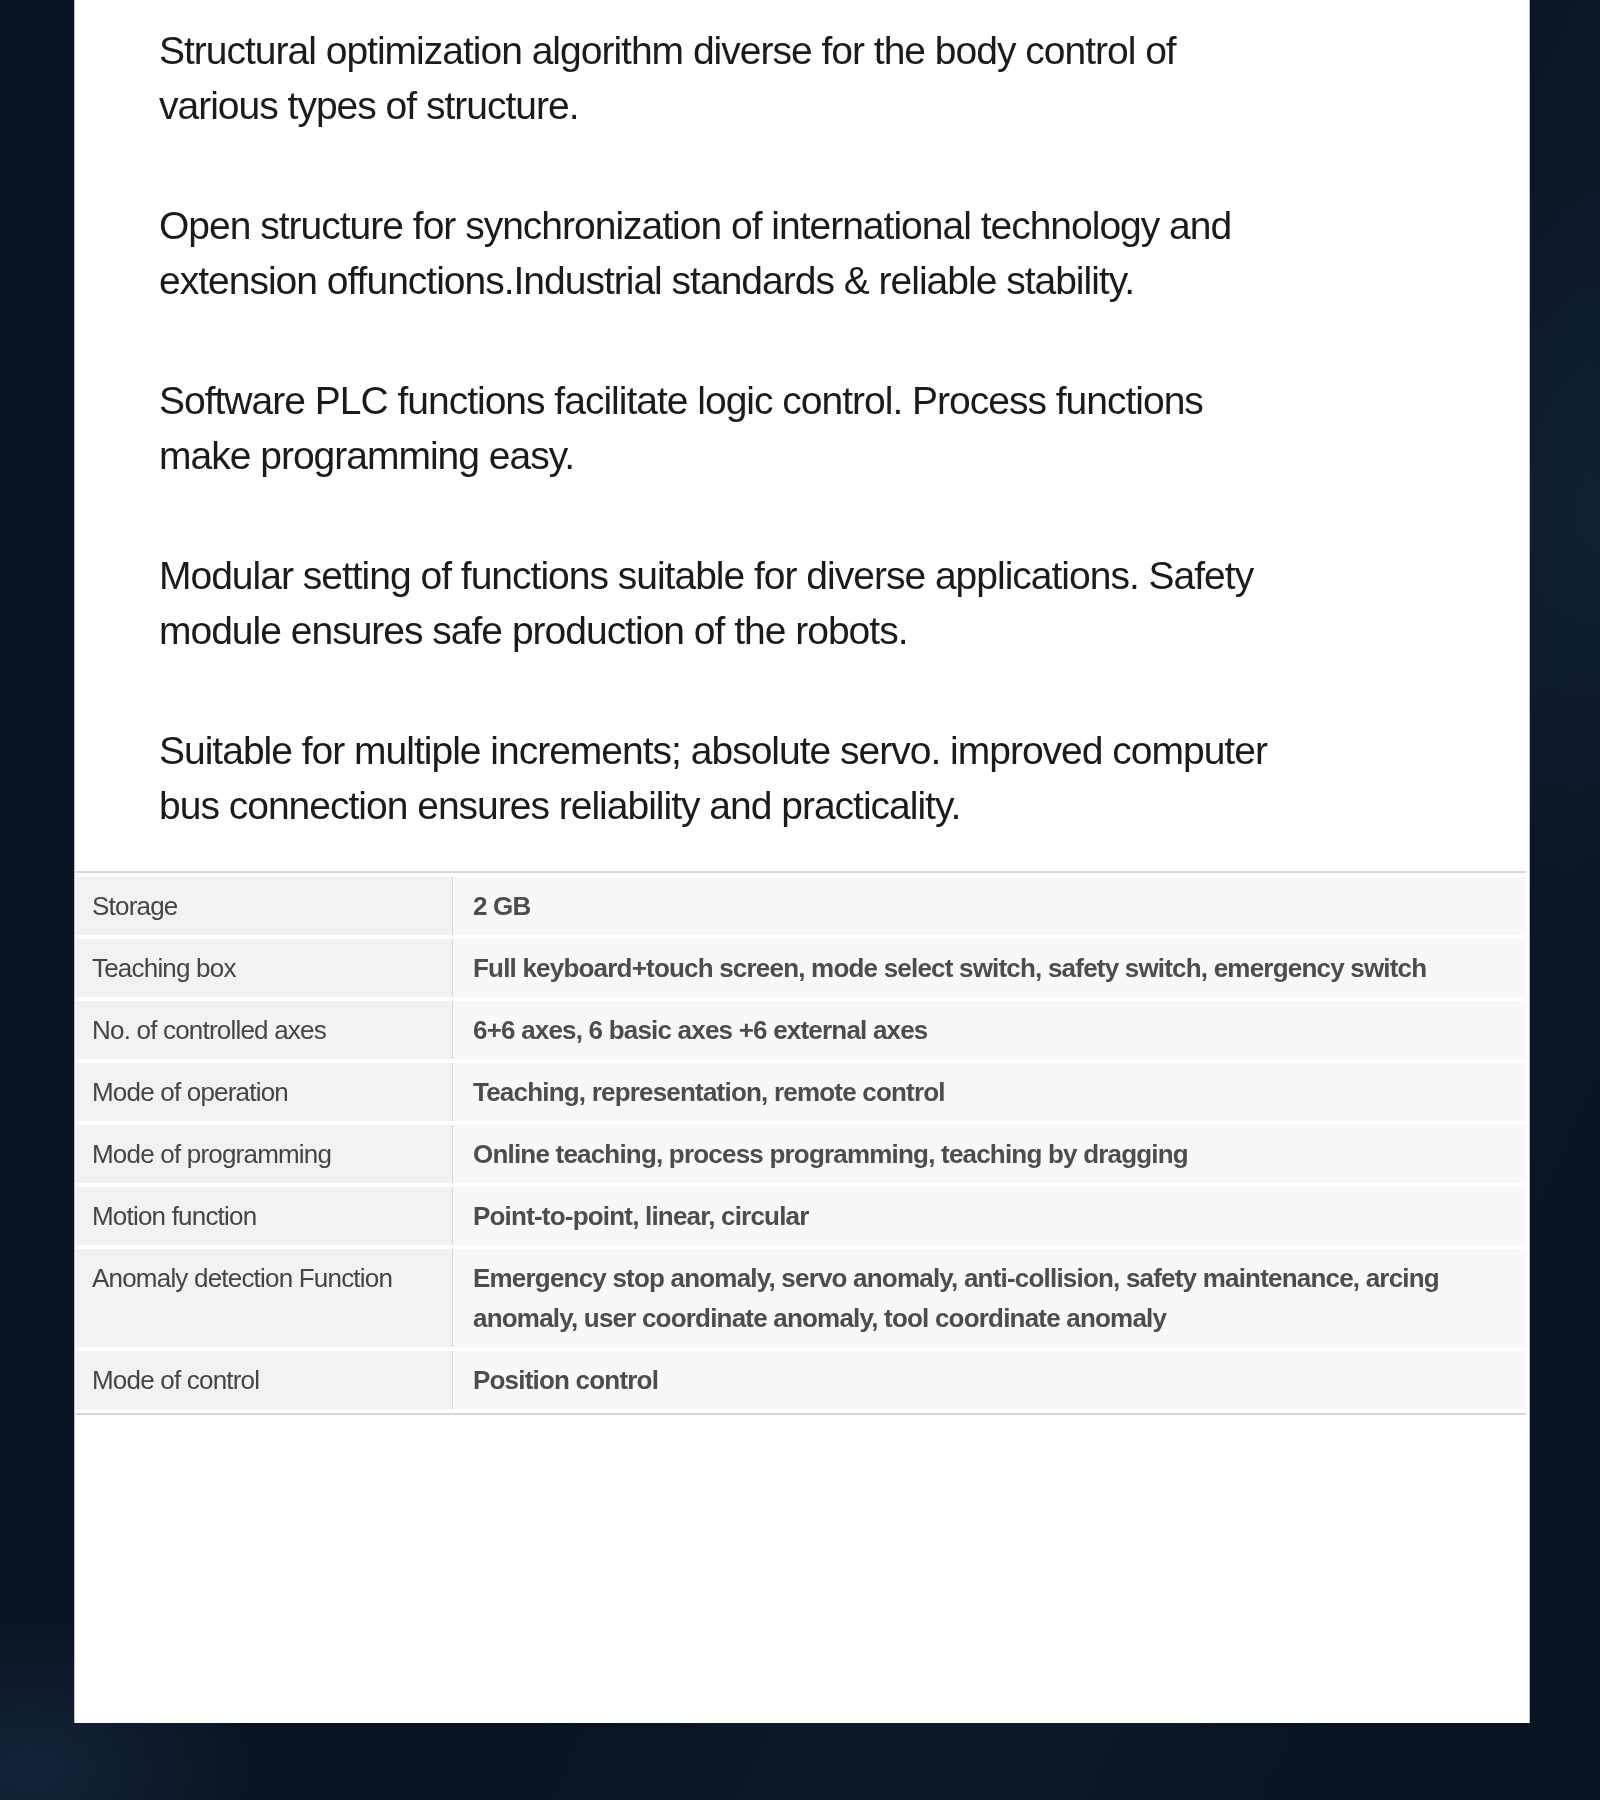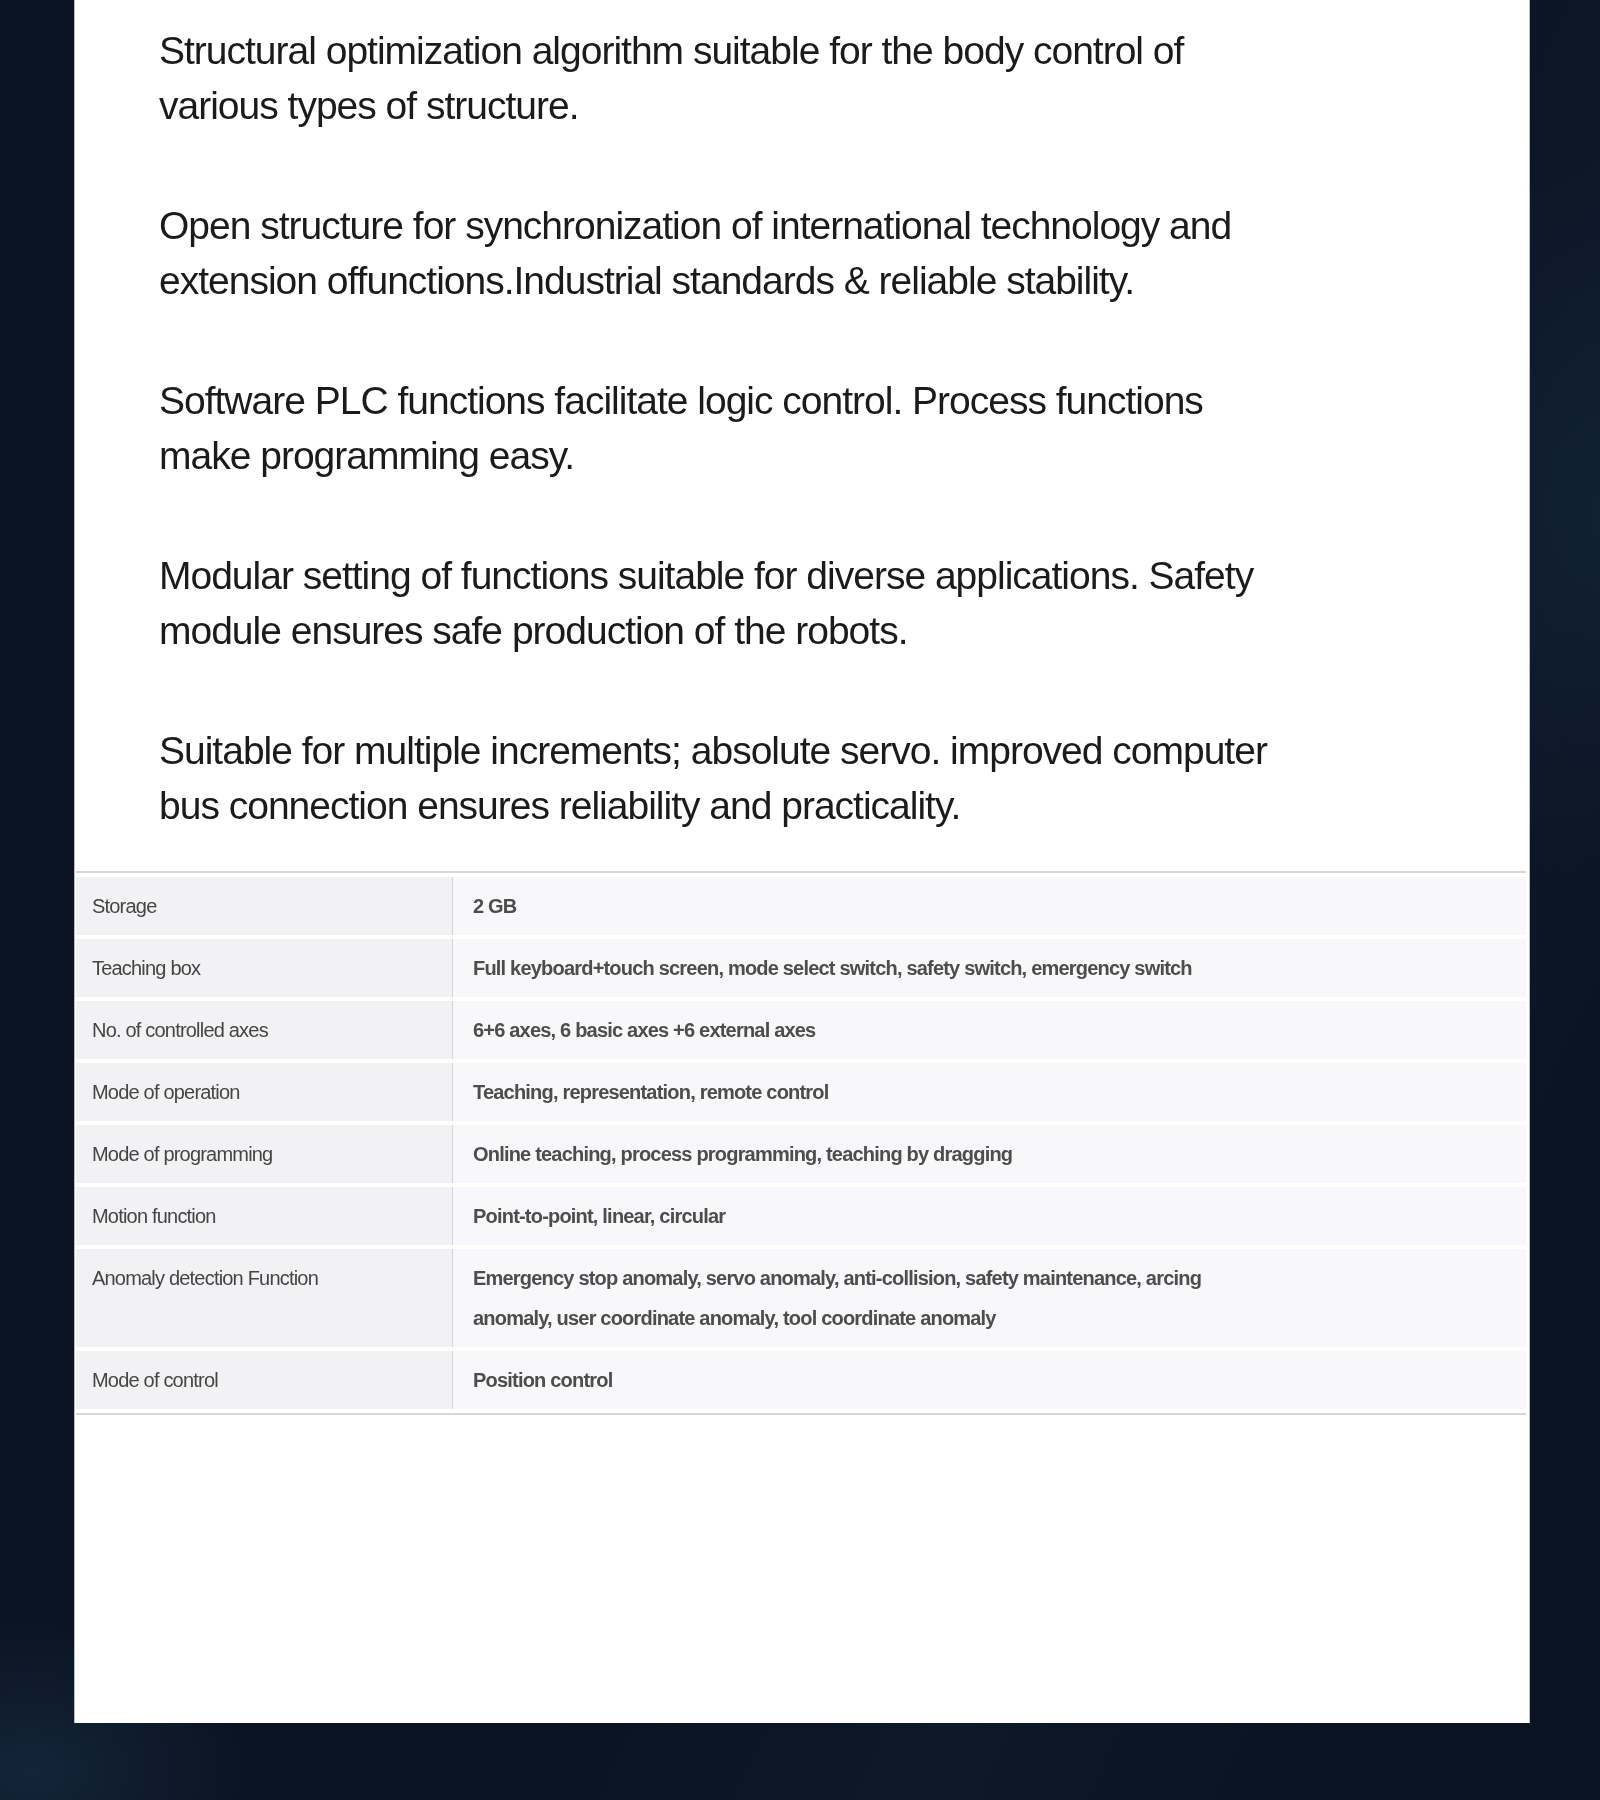--- a/index.html
+++ b/index.html
@@ -49,21 +49,21 @@
     margin: 38px 3px 0 1px;
     width: calc(100% - 4px);
     border-collapse: separate;
     border-spacing: 0 4px;
     border-top: 2px solid #d7d7d7;
     border-bottom: 2px solid #d7d7d7;
     table-layout: fixed;
   }
   table.spec td {
     vertical-align: top;
-    font-size: 20px;
+    font-size: 26px;
     line-height: 40px;
     letter-spacing: -0.8px;
   }
   td.lbl {
     width: 377px;
     background: #f2f2f4;
     border-right: 1px solid #d6d6d9;
     color: #454545;
     padding: 9px 14px 9px 16px;
     box-sizing: border-box;
@@ -75,21 +75,21 @@
     white-space: pre-line;
     font-weight: bold;
   }
 </style>
 </head>
 <body>
 
 <div class="card">
 
   <div class="paragraphs">
-    <p class="feature-paragraph">Structural optimization algorithm suitable for the body control of
+    <p class="feature-paragraph">Structural optimization algorithm diverse for the body control of
 various types of structure.</p>
     <p class="feature-paragraph">Open structure for synchronization of international technology and
 extension offunctions.Industrial standards &amp; reliable stability.</p>
     <p class="feature-paragraph">Software PLC functions facilitate logic control. Process functions
 make programming easy.</p>
     <p class="feature-paragraph">Modular setting of functions suitable for diverse applications. Safety
 module ensures safe production of the robots.</p>
     <p class="feature-paragraph">Suitable for multiple increments; absolute servo. improved computer
 bus connection ensures reliability and practicality.</p>
   </div>

